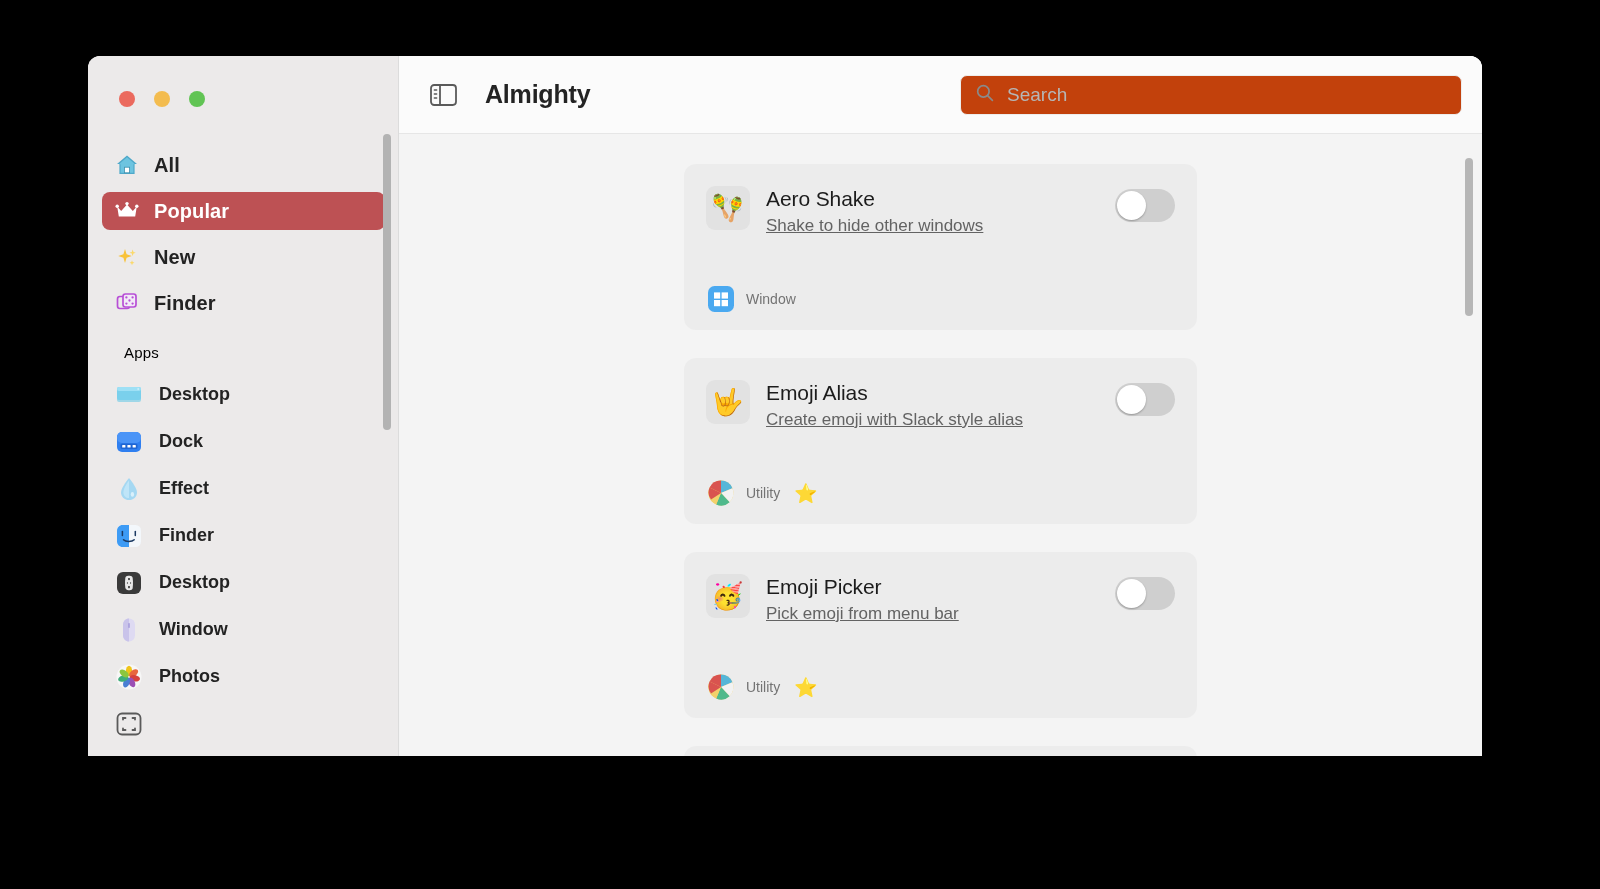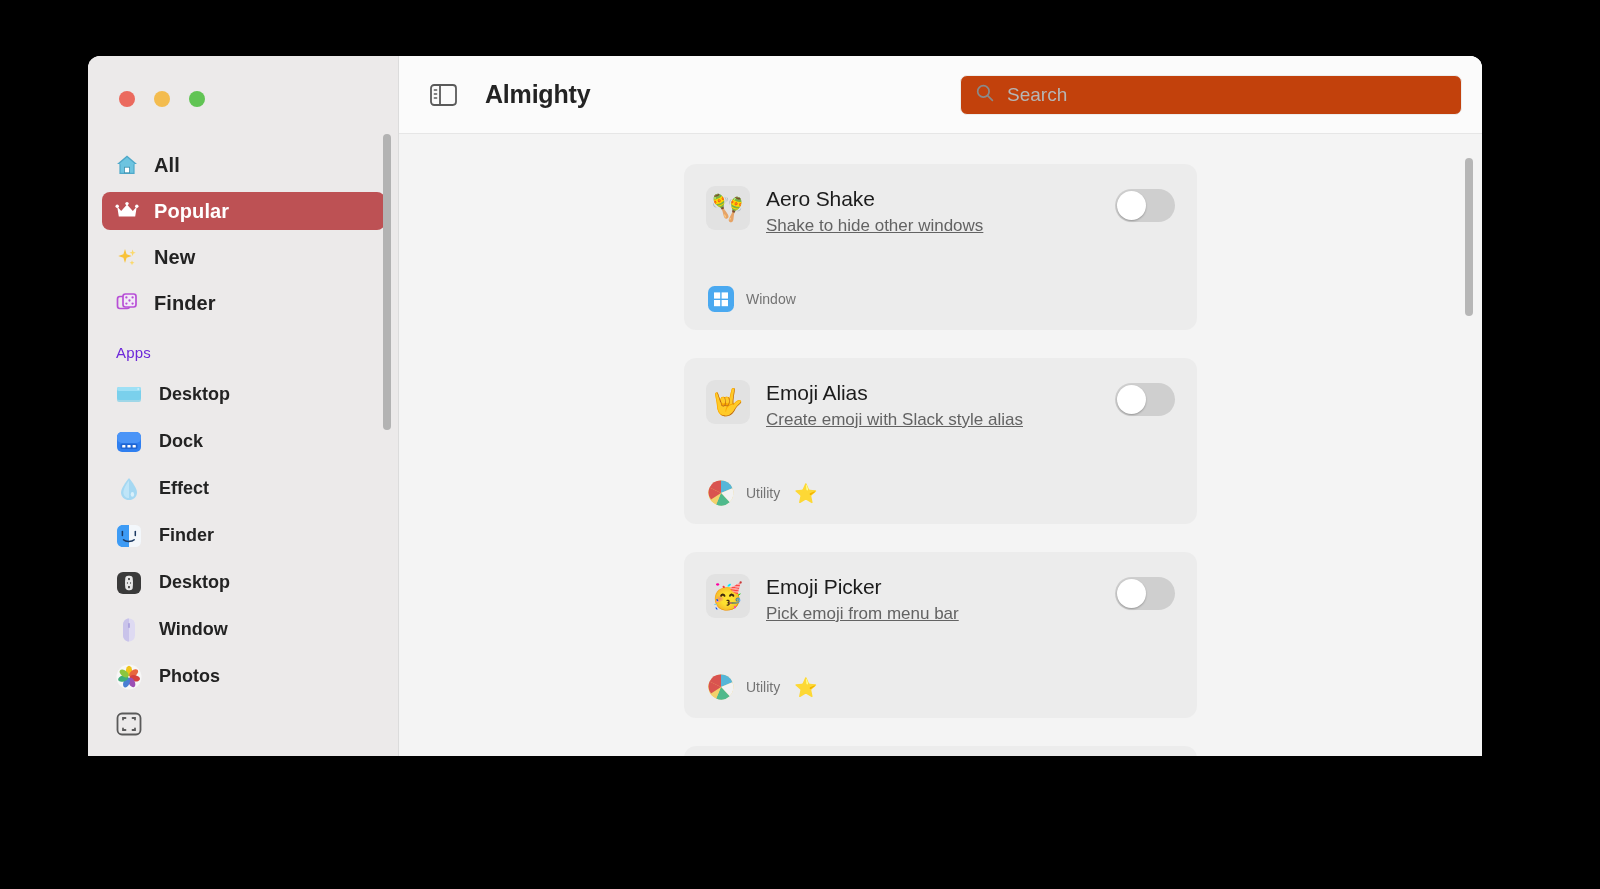--- a/index.html
+++ b/index.html
@@ -83,23 +83,24 @@
   }
   .nav-icon {
     width: 26px; height: 26px;
     display: flex; align-items: center; justify-content: center;
     flex: 0 0 26px;
   }
   .nav-icon svg { display: block; }
 
   .section-label {
     font-size: 15px;
-    color: #6d28d9;
+    color: #000000;
     padding: 14px 0 10px 28px;
     letter-spacing: 0.2px;
+    margin-left: 8px;
   }
 
   .app-item {
     display: flex;
     align-items: center;
     gap: 15px;
     height: 47px;
     padding: 0 12px;
     border-radius: 8px;
     color: #232323;

